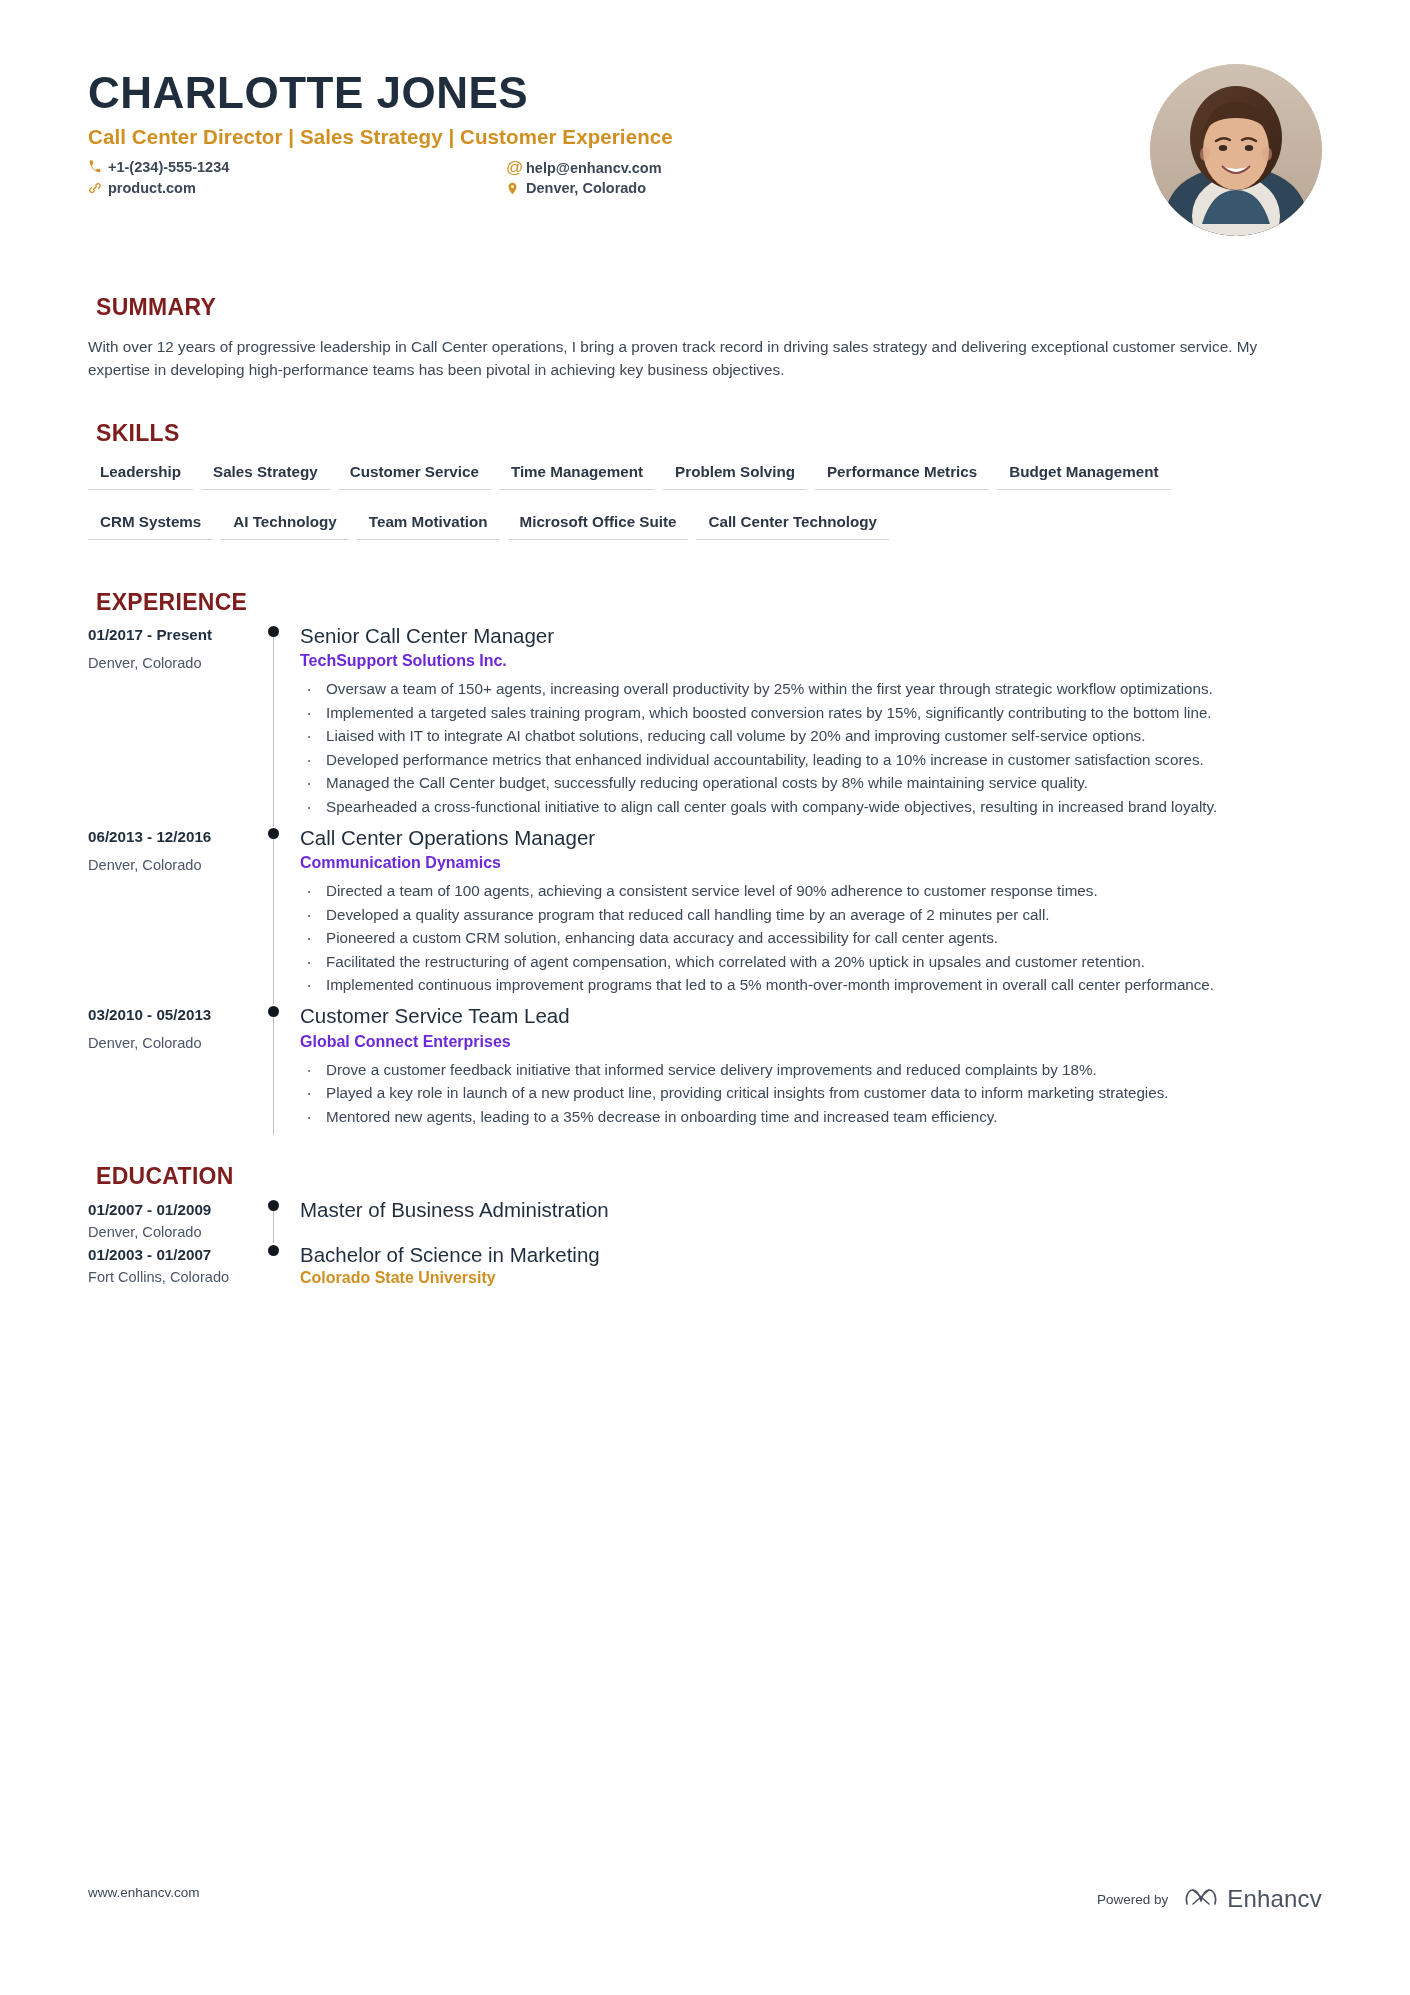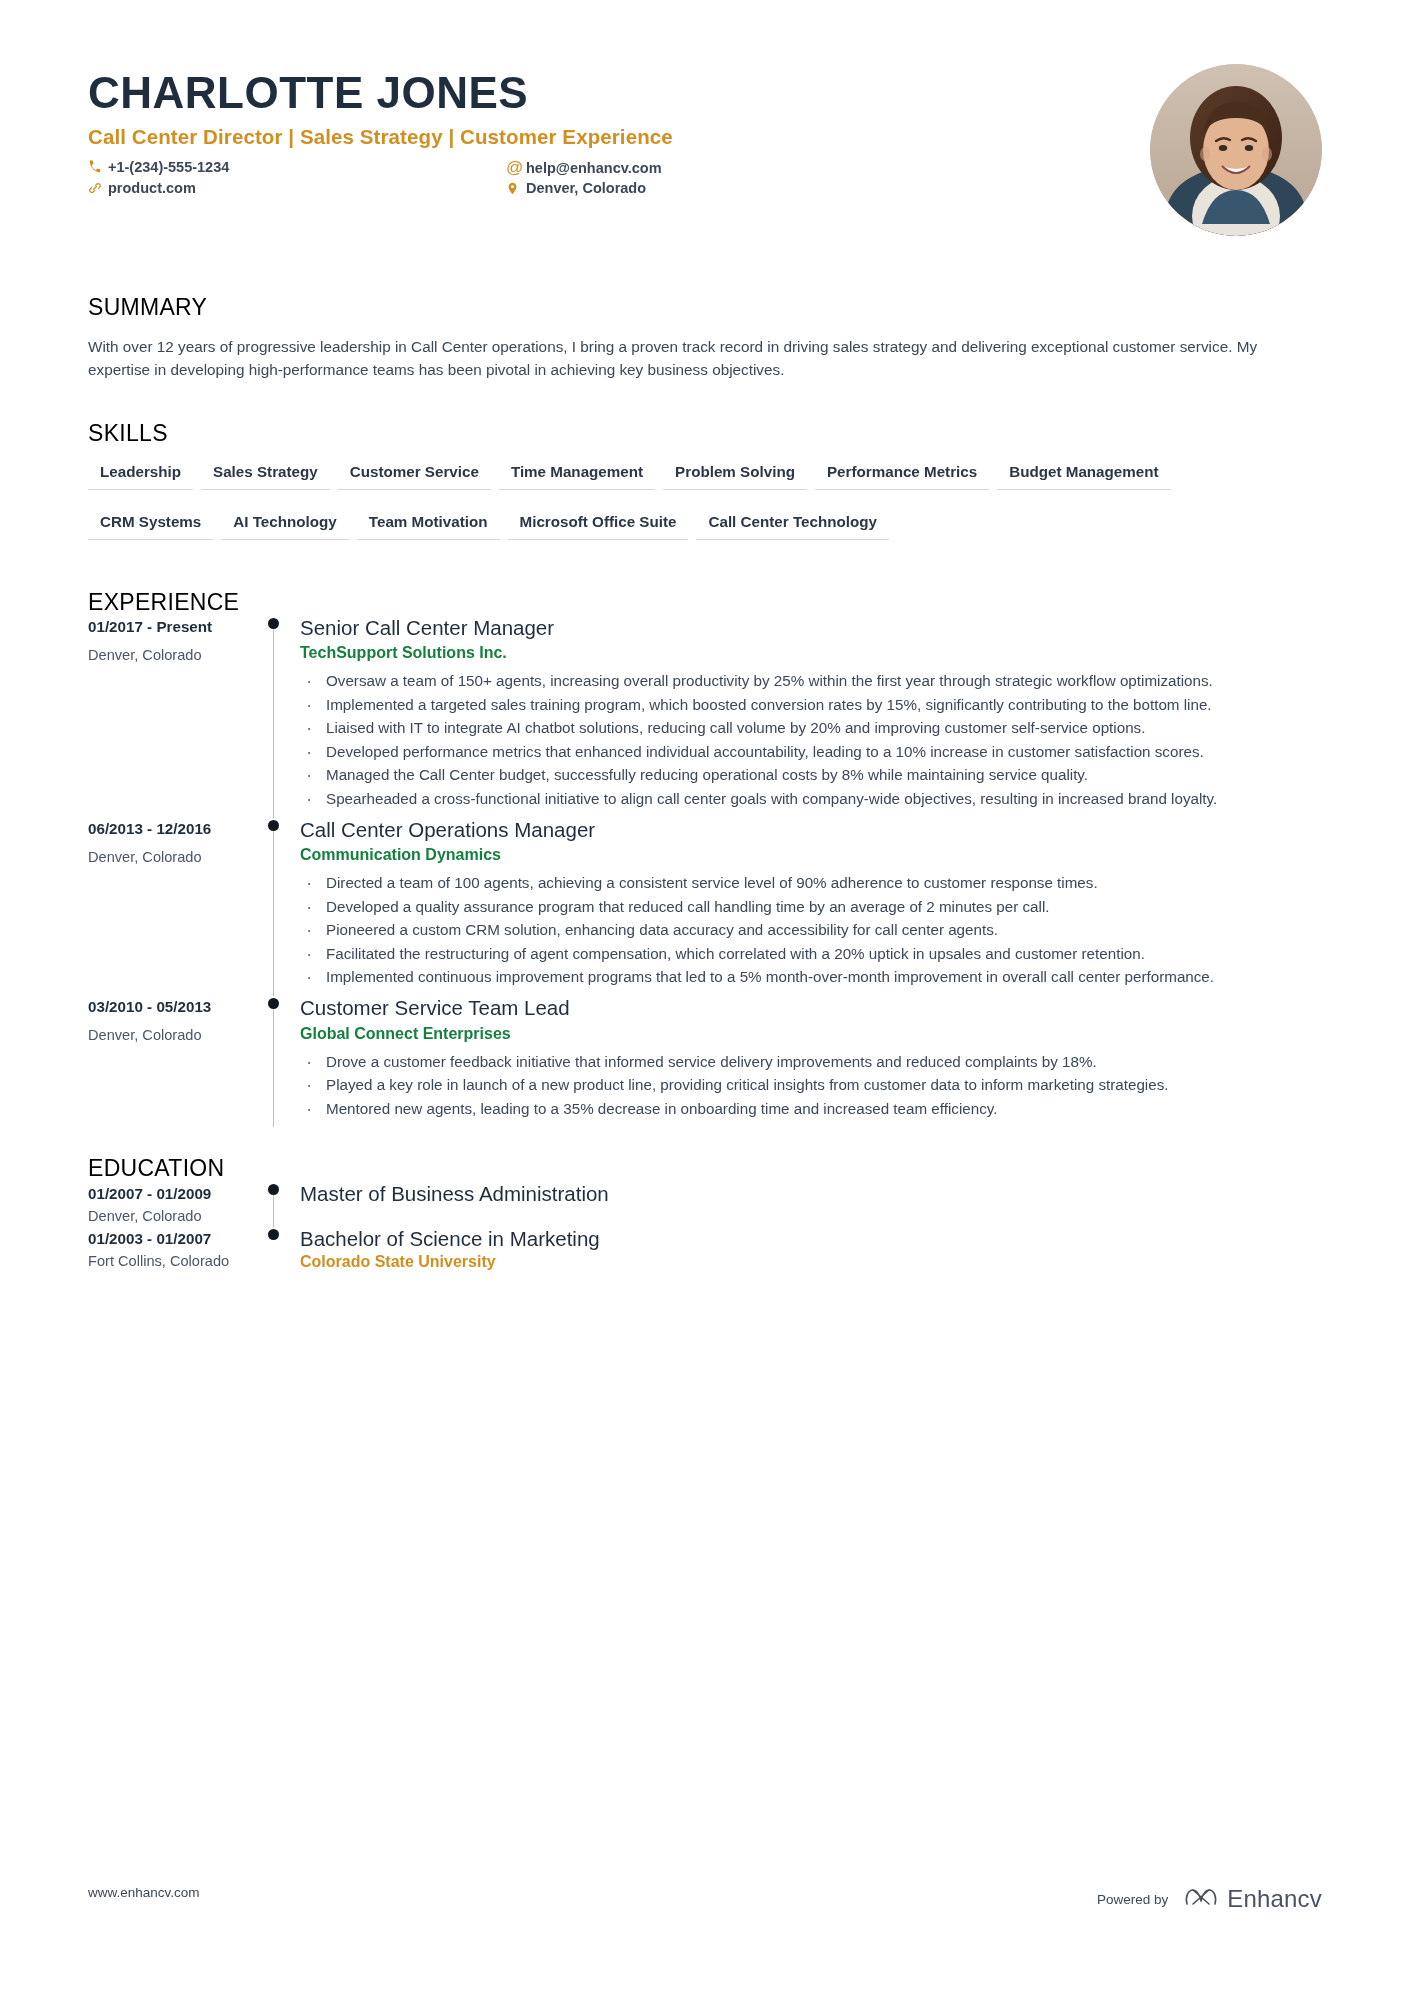--- a/index.html
+++ b/index.html
@@ -86,24 +86,24 @@
     height: 172px;
     border-radius: 50%;
     overflow: hidden;
     background: #cbb9ab;
   }
   .photo svg { display: block; }
 
   
   .section-title {
     font-size: 23px;
-    font-weight: normal;
-    color: #000000;
+    font-weight: bold;
+    color: #7f1d1d;
     letter-spacing: 0.3px;
-    margin: 0;
+    margin: 8px;
   }
   .summary-wrap { margin-top: 42px; }
   .summary-text {
     font-size: 15.3px;
     line-height: 1.52;
     color: #3c4858;
     margin-top: 14px;
     max-width: 1180px;
   }
 
@@ -179,21 +179,21 @@
   }
   .entry-title {
     font-size: 20.5px;
     color: #1f2d3d;
     line-height: 1.15;
     margin: 0 0 5px 0;
   }
   .entry-org {
     font-size: 16px;
     font-weight: bold;
-    color: #15803d;
+    color: #6d28d9;
     margin: 0 0 8px 0;
   }
   .bullets { margin: 0; padding: 0; list-style: none; }
   .bullets li {
     position: relative;
     padding-left: 26px;
     font-size: 15.2px;
     line-height: 1.42;
     color: #3c4858;
     margin-bottom: 2px;

